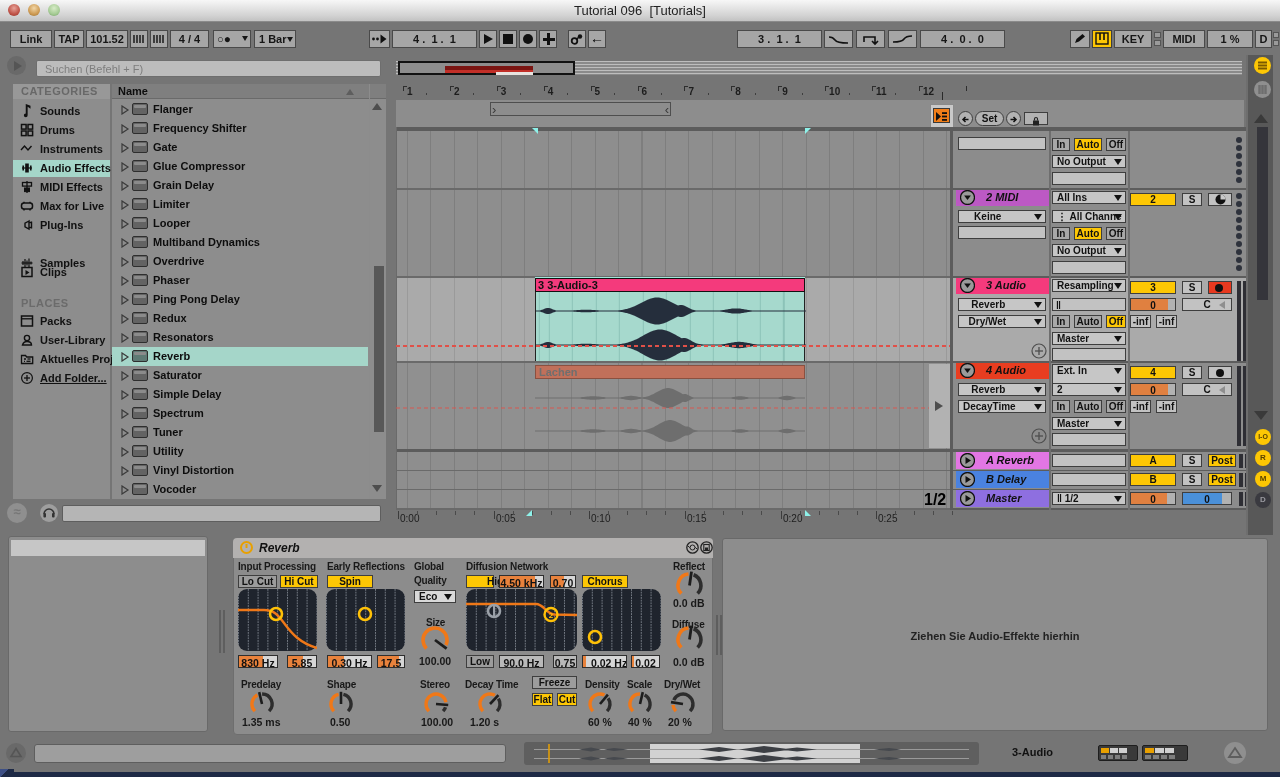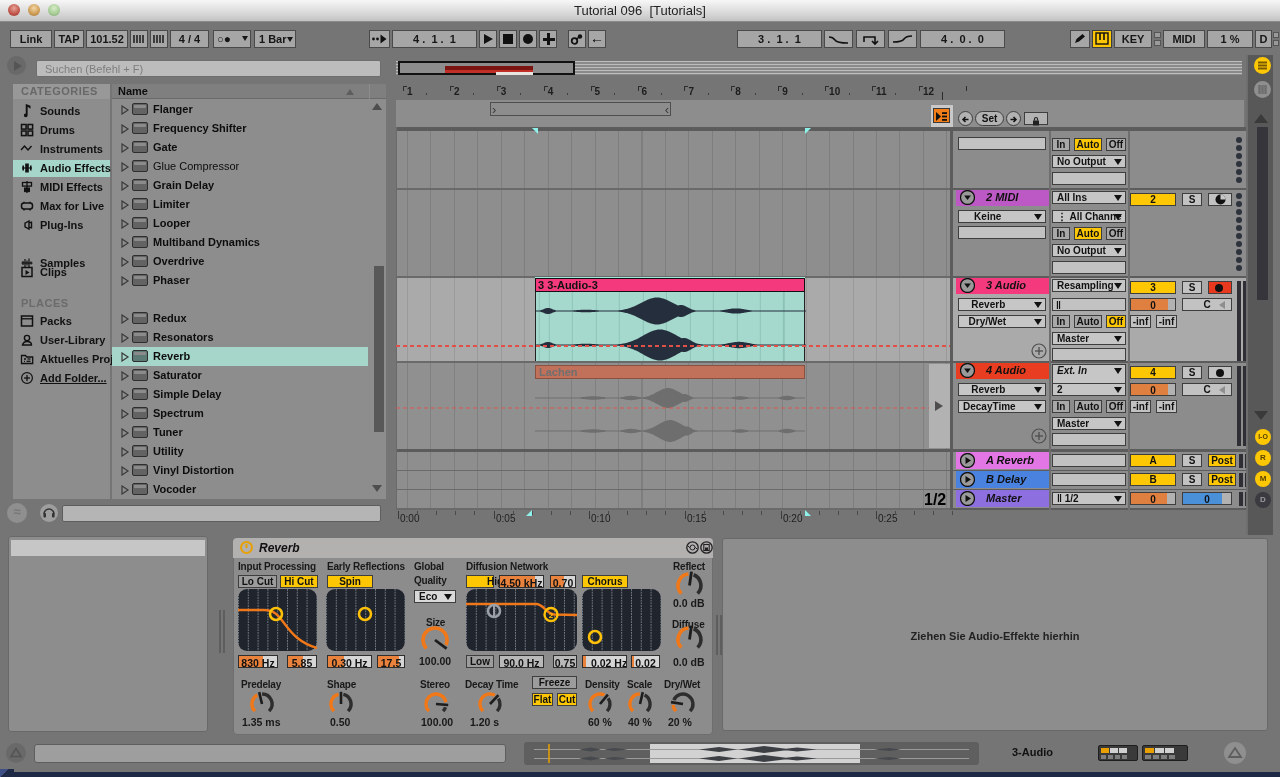--- a/index.html
+++ b/index.html
@@ -260,21 +260,21 @@
       </div>
 <div style="position:absolute;left:0;top:54px;width:256px;height:19px;font-size:11px;font-weight:bold;color:#0d0d0d;">
 <svg width="9" height="10" style="position:absolute;left:9px;top:5px;">
           <path d="M1 1 l6 4 l-6 4 z" fill="none" stroke="#3a3a3a" stroke-width="1.2"></path>
         </svg>
 <span style="position:absolute;left:20px;top:3px;width:16px;height:12px;background:#636363;border:1px solid #2e2e2e;border-radius:2px;">
           <span style="position:absolute;left:1px;top:1px;width:12px;height:3px;background:#8b8b8b;border-radius:1px;"></span>
         </span>
 <span style="position:absolute;left:41px;top:3px;white-space:nowrap;">Gate</span>
       </div>
-<div style="position:absolute;left:0;top:73px;width:256px;height:19px;font-size:11px;font-weight:normal;color:#0d0d0d;">
+<div style="position:absolute;left:0;top:73px;width:256px;height:19px;font-size:11px;font-weight:bold;color:#0d0d0d;">
 <svg width="9" height="10" style="position:absolute;left:9px;top:5px;">
           <path d="M1 1 l6 4 l-6 4 z" fill="none" stroke="#3a3a3a" stroke-width="1.2"></path>
         </svg>
 <span style="position:absolute;left:20px;top:3px;width:16px;height:12px;background:#636363;border:1px solid #2e2e2e;border-radius:2px;">
           <span style="position:absolute;left:1px;top:1px;width:12px;height:3px;background:#8b8b8b;border-radius:1px;"></span>
         </span>
 <span style="position:absolute;left:41px;top:3px;white-space:nowrap;">Glue Compressor</span>
       </div>
 <div style="position:absolute;left:0;top:92px;width:256px;height:19px;font-size:11px;font-weight:bold;color:#0d0d0d;">
 <svg width="9" height="10" style="position:absolute;left:9px;top:5px;">
@@ -322,20 +322,29 @@
 <span style="position:absolute;left:41px;top:3px;white-space:nowrap;">Overdrive</span>
       </div>
 <div style="position:absolute;left:0;top:187px;width:256px;height:19px;font-size:11px;font-weight:bold;color:#0d0d0d;">
 <svg width="9" height="10" style="position:absolute;left:9px;top:5px;">
           <path d="M1 1 l6 4 l-6 4 z" fill="none" stroke="#3a3a3a" stroke-width="1.2"></path>
         </svg>
 <span style="position:absolute;left:20px;top:3px;width:16px;height:12px;background:#636363;border:1px solid #2e2e2e;border-radius:2px;">
           <span style="position:absolute;left:1px;top:1px;width:12px;height:3px;background:#8b8b8b;border-radius:1px;"></span>
         </span>
 <span style="position:absolute;left:41px;top:3px;white-space:nowrap;">Phaser</span>
+      </div>
+<div style="position:absolute;left:0;top:206px;width:256px;height:19px;font-size:11px;font-weight:bold;color:#0d0d0d;">
+<svg width="9" height="10" style="position:absolute;left:9px;top:5px;">
+          <path d="M1 1 l6 4 l-6 4 z" fill="none" stroke="#3a3a3a" stroke-width="1.2"></path>
+        </svg>
+<span style="position:absolute;left:20px;top:3px;width:16px;height:12px;background:#636363;border:1px solid #2e2e2e;border-radius:2px;">
+          <span style="position:absolute;left:1px;top:1px;width:12px;height:3px;background:#8b8b8b;border-radius:1px;"></span>
+        </span>
+<span style="position:absolute;left:41px;top:3px;white-space:nowrap;">Ping Pong Delay</span>
       </div>
 <div style="position:absolute;left:0;top:225px;width:256px;height:19px;font-size:11px;font-weight:bold;color:#0d0d0d;">
 <svg width="9" height="10" style="position:absolute;left:9px;top:5px;">
           <path d="M1 1 l6 4 l-6 4 z" fill="none" stroke="#3a3a3a" stroke-width="1.2"></path>
         </svg>
 <span style="position:absolute;left:20px;top:3px;width:16px;height:12px;background:#636363;border:1px solid #2e2e2e;border-radius:2px;">
           <span style="position:absolute;left:1px;top:1px;width:12px;height:3px;background:#8b8b8b;border-radius:1px;"></span>
         </span>
 <span style="position:absolute;left:41px;top:3px;white-space:nowrap;">Redux</span>
       </div>
@@ -712,21 +721,21 @@
       </svg>
       <span style="position:absolute;left:30px;top:1px;font-size:11px;font-weight:bold;font-style:italic;color:#111;white-space:nowrap;">4 Audio</span>
     </div>
   <div class="dd" style="left:5px;top:328px;width:88px;height:13px;">&nbsp;&nbsp;&nbsp;Reverb</div>
   <div class="dd" style="left:5px;top:345px;width:88px;height:13px;">DecayTime</div>
   <svg width="16" height="16" class="abs" style="left:78px;top:373px;">
       <circle cx="8" cy="8" r="7" fill="none" stroke="#4e4e4e" stroke-width="1.2"></circle>
       <line x1="8" y1="4" x2="8" y2="12" stroke="#4e4e4e" stroke-width="1.3"></line>
       <line x1="4" y1="8" x2="12" y2="8" stroke="#4e4e4e" stroke-width="1.3"></line>
     </svg>
-  <div class="dd" style="left:99px;top:309px;width:74px;height:28px;font-style:italic;">Ext. In</div>
+  <div class="dd" style="left:99px;top:309px;width:74px;height:28px;">Ext. In</div>
   <div class="dd" style="left:99px;top:328px;width:74px;height:13px;">2</div>
   <div class="abs" style="left:99px;top:345px;width:18px;height:13px;background:#a8a8a8;border:1px solid #3e3e3e;font-size:10px;font-weight:bold;text-align:center;line-height:11px;color:#111;">In</div>
     <div class="abs" style="left:121px;top:345px;width:28px;height:13px;background:#a8a8a8;border:1px solid #3e3e3e;font-size:10px;font-weight:bold;text-align:center;line-height:11px;color:#111;">Auto</div>
     <div class="abs" style="left:153px;top:345px;width:20px;height:13px;background:#a8a8a8;border:1px solid #3e3e3e;font-size:10px;font-weight:bold;text-align:center;line-height:11px;color:#111;">Off</div>
   <div class="dd" style="left:99px;top:362px;width:74px;height:13px;">Master</div>
   <div class="abs vbox" style="left:99px;top:378px;width:74px;height:13px;"></div>
   <div class="abs ybox" style="left:177px;top:311px;width:46px;height:13px;">4</div>
   <div class="abs vbox" style="left:229px;top:311px;width:20px;height:13px;">S</div>
   <div class="abs vbox" style="left:255px;top:311px;width:24px;height:13px;">
       <span style="position:absolute;left:7px;top:2px;width:8px;height:8px;border-radius:50%;background:#111;"></span>

